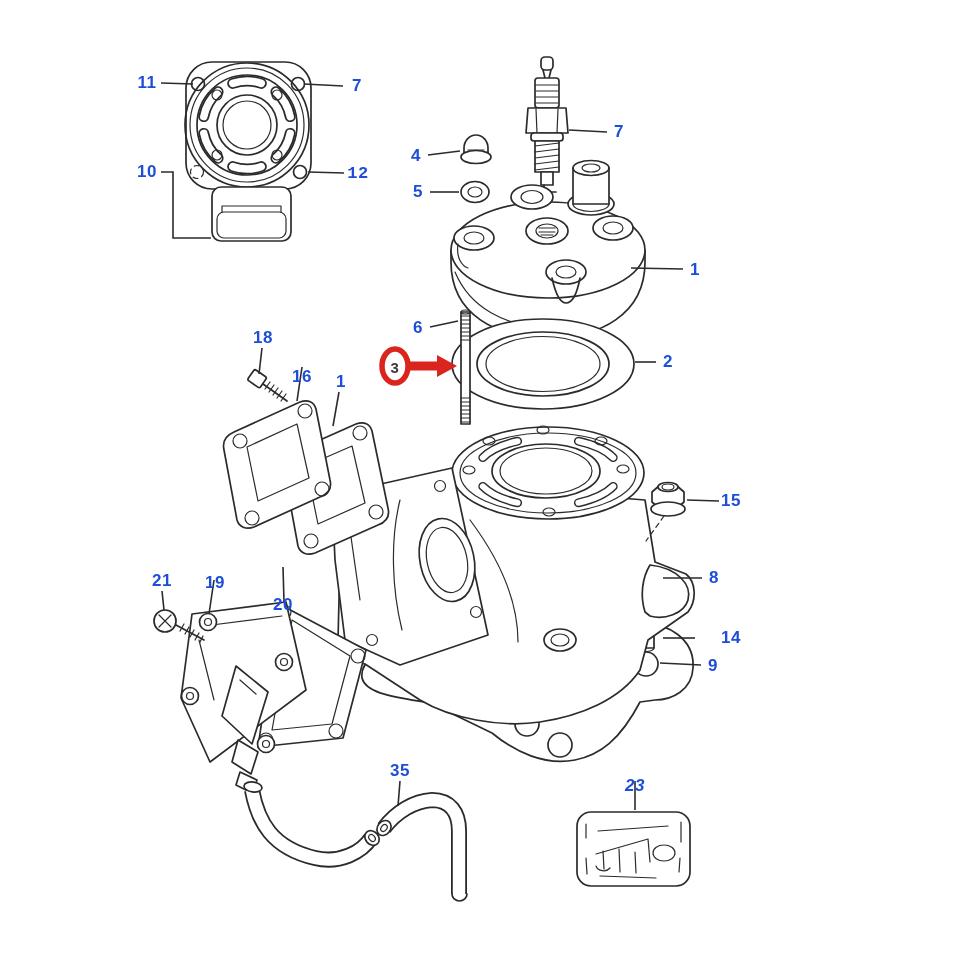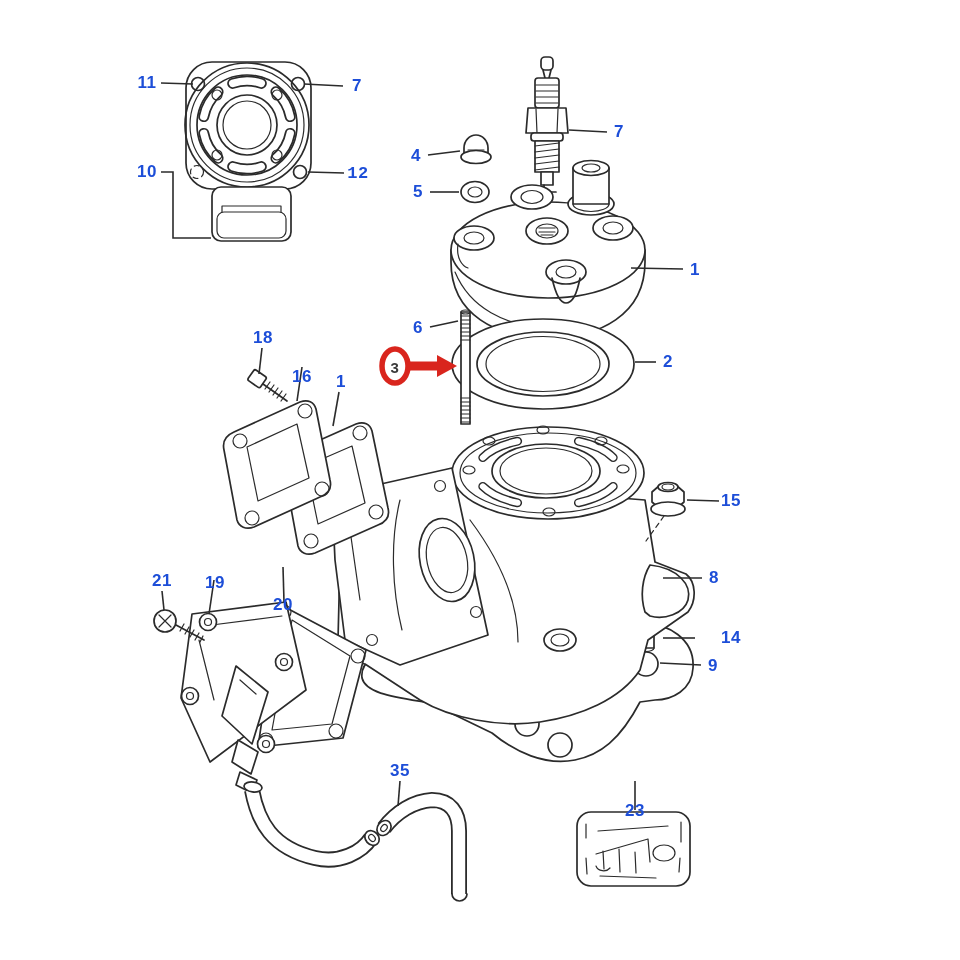--- a/index.html
+++ b/index.html
@@ -324,15 +324,15 @@
       <div class="callout" style="left: 357px; top: 86px;">7</div>
       <div class="callout" style="left: 707px; top: 638px; margin-left: 24px;">14</div>
       <div class="callout" style="left: 731px; top: 501px;">15</div>
       <div class="callout" style="left: 302px; top: 337px; margin-top: 40px;">16</div>
       <div class="callout" style="left: 341px; top: 382px;">1</div>
       <div class="callout" style="left: 263px; top: 338px;">18</div>
       <div class="callout" style="left: 215px; top: 583px;">19</div>
       <div class="callout" style="left: 283px; top: 557px; margin-top: 48px;">20</div>
       <div class="callout" style="left: 162px; top: 581px; text-align: right;">21</div>
       <div class="callout" style="left: 400px; top: 771px;">35</div>
-      <div class="callout" style="left: 635px; top: 811px;">23</div>
+      <div class="callout" style="left: 635px; top: 786px; font-style: italic;">23</div>
     </div>
 </div>
 
 </body></html>

